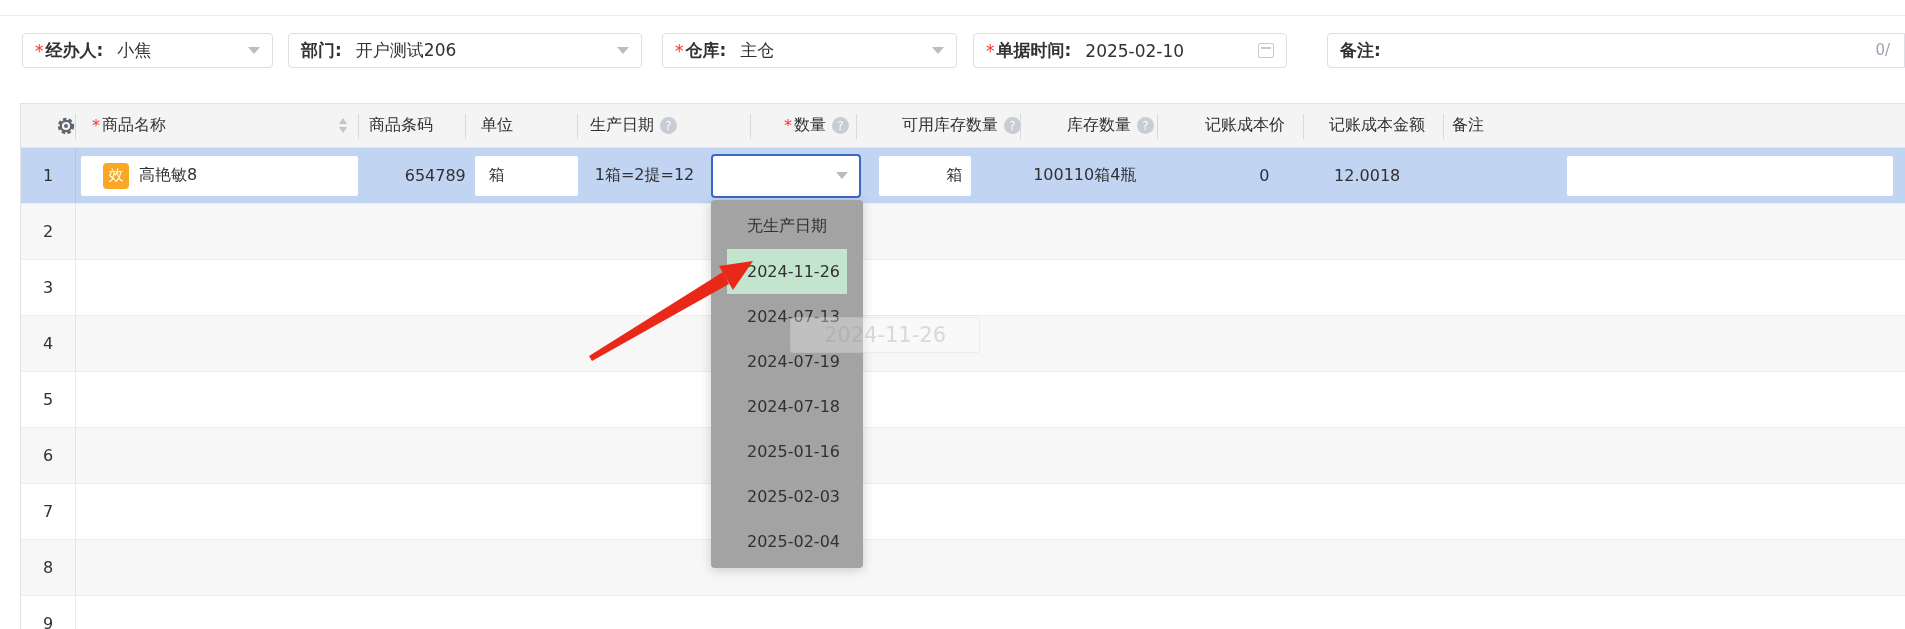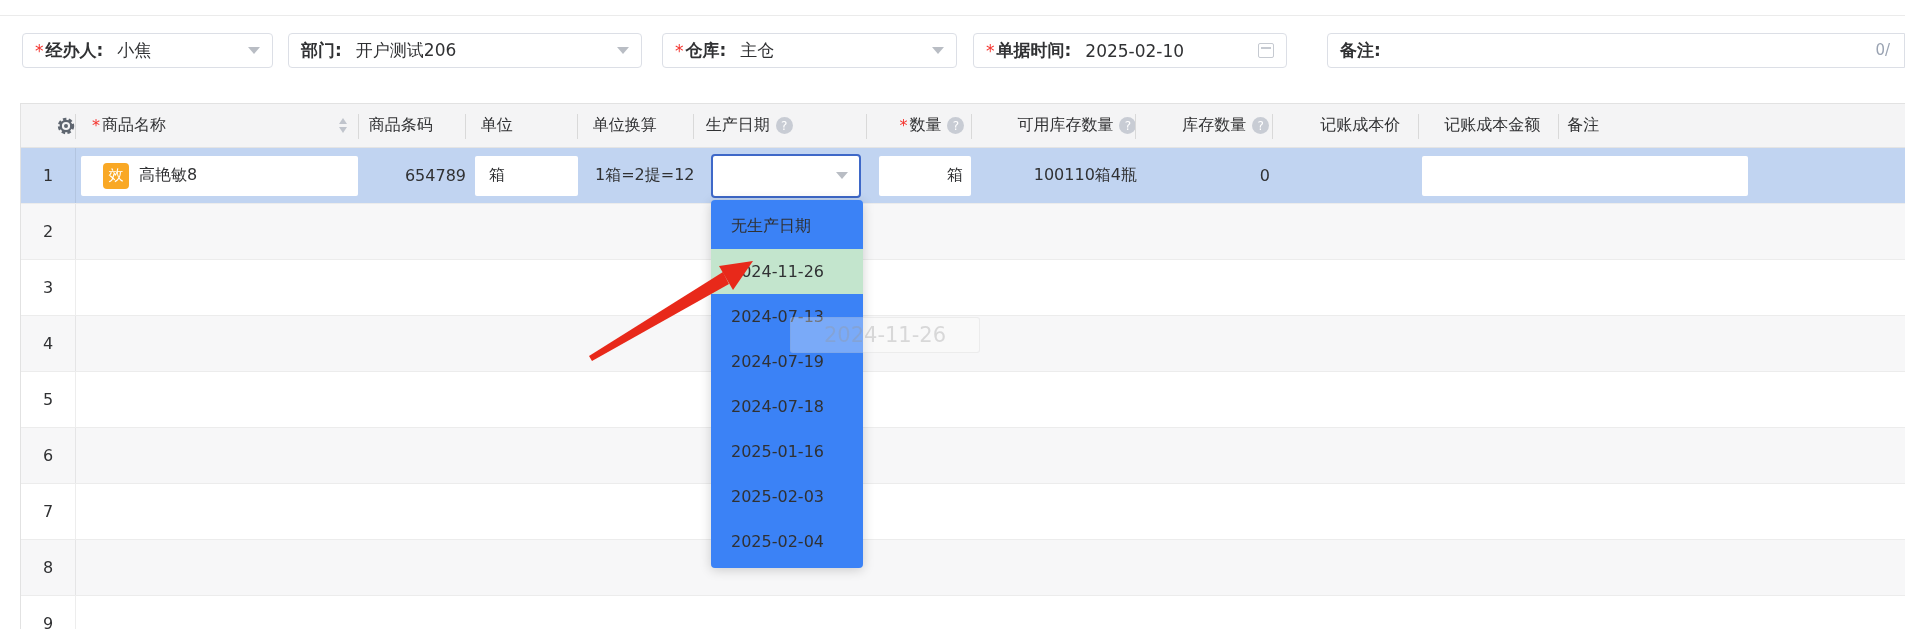--- a/index.html
+++ b/index.html
@@ -61,21 +61,21 @@
   .pname { margin-left:10px; }
   .unit-inp { margin-left:9px; width:103px; padding-left:14px; }
   .sel-box { margin-left:17px; width:150px; height:44px; background:#fff; border:2px solid var(--focus-blue,#3e68c8);
     border-radius:4px; display:flex; align-items:center; }
   .sel-caret { width:0; height:0; border-left:6px solid transparent; border-right:6px solid transparent;
     border-top:7px solid #b9bdc4; margin-left:auto; margin-right:11px; }
   .qty-inp { margin-left:12px; width:92px; justify-content:flex-end; padding-right:8px; }
   .rem-inp { margin-left:8px; width:326px; }
 
   
-  .dd { position:absolute; left:711px; top:200px; width:152px; padding:4px 0; background:#3b82f6; border-radius:4px;
+  .dd { position:absolute; left:711px; top:200px; width:152px; padding:4px 16px; background:#a3a3a3; border-radius:4px;
     box-shadow:0 2px 12px rgba(0,0,0,0.18); z-index:50; }
   .dd-item { height:45px; display:flex; align-items:center; padding-left:20px; font-size:16px; color:#303133; }
   .dd-item.sel { background:var(--dropdown-selected,#c3e5cd); }
 
   
   .arrow-svg { position:absolute; left:0; top:0; width:1905px; height:629px; z-index:60; pointer-events:none; }
   .ghost { position:absolute; left:790px; top:317px; width:190px; height:36px; z-index:55; opacity:0.55;
     display:flex; align-items:center; justify-content:center; font-size:21px; color:#bfbfbf;
     background:rgba(252,252,252,0.6); border:1px solid rgba(180,180,180,0.35); border-radius:3px; }
   .gear-svg { display:block; }
@@ -131,23 +131,20 @@
             <i class="up"></i>
             <i class="dn"></i>
           </span>
       </div>
       <div class="hc w3 pl10">
         <span>商品条码</span>
       </div>
       <div class="hc w4 pl15">
         <span>单位</span>
       </div>
-      <div class="hc w5 pl15">
-        <span>单位换算</span>
-      </div>
       <div class="hc w6 pl12">
         <span>生产日期</span>
         <span class="help">?</span>
       </div>
       <div class="hc w7 right pr8">
         <span class="req">*</span>
         <span>数量</span>
         <span class="help">?</span>
       </div>
       <div class="hc w8 center">
@@ -189,20 +186,21 @@
           <span class="sel-caret"></span>
         </div>
       </div>
       <div class="cell w7">
         <div class="inp qty-inp">
           <span>箱</span>
         </div>
       </div>
       <div class="cell w8 center">100110箱4瓶</div>
       <div class="cell w9 right pr12">0</div>
+      <div class="cell w10 right pr10">12.0018</div>
       <div class="cell w11"></div>
       <div class="cell w12">
         <div class="inp rem-inp"></div>
       </div>
     </div>
 
     <div class="trow even">
       <div class="numcell">2</div>
         <div class="fill"></div>
     </div>

